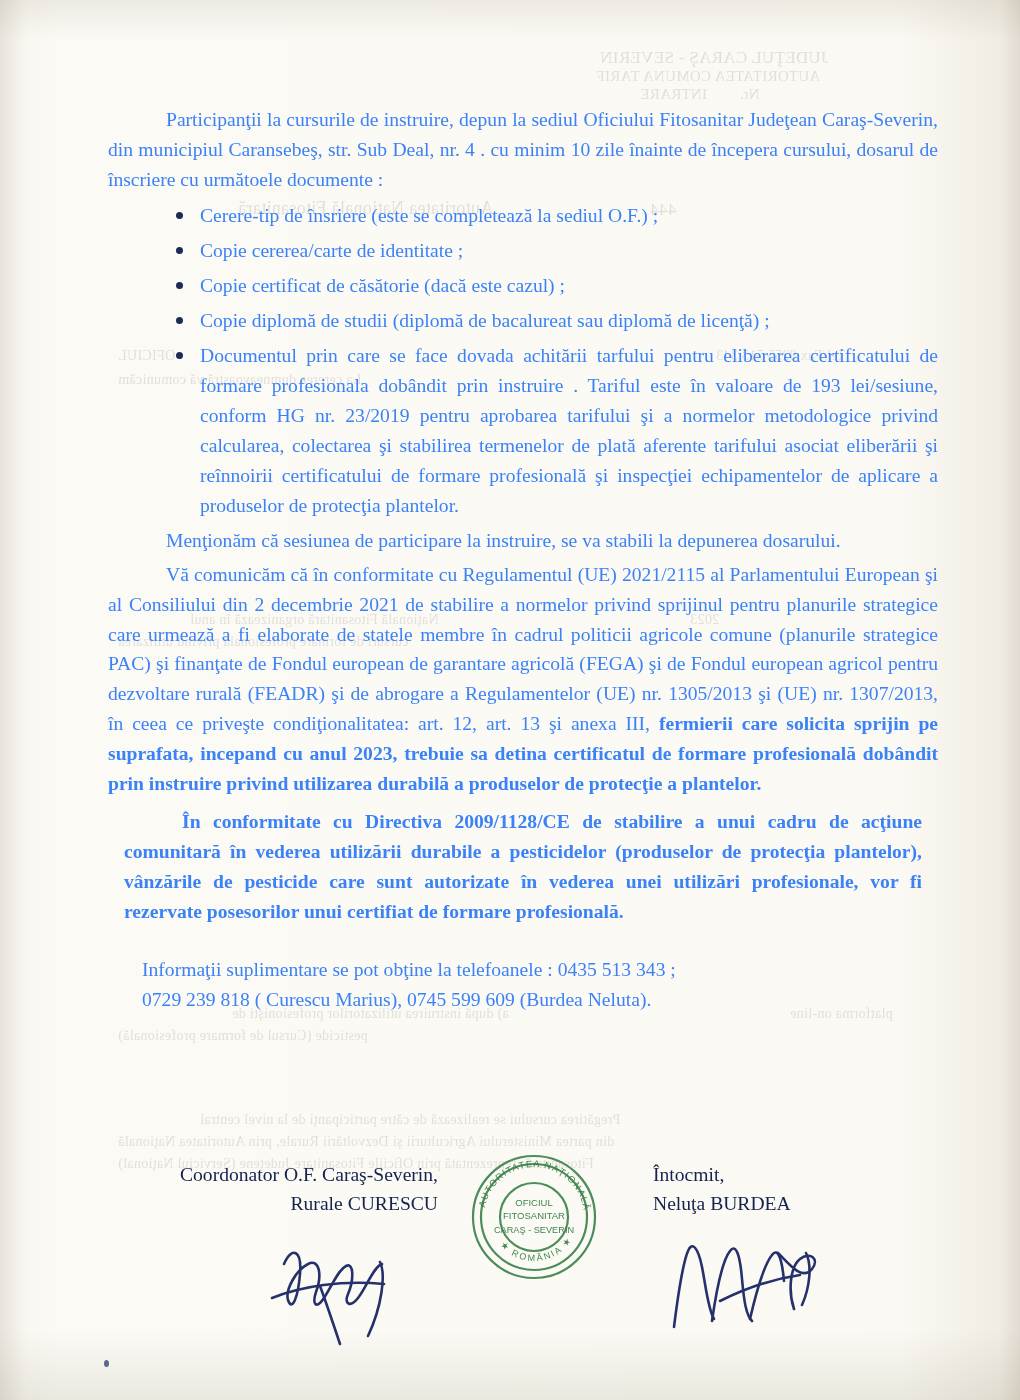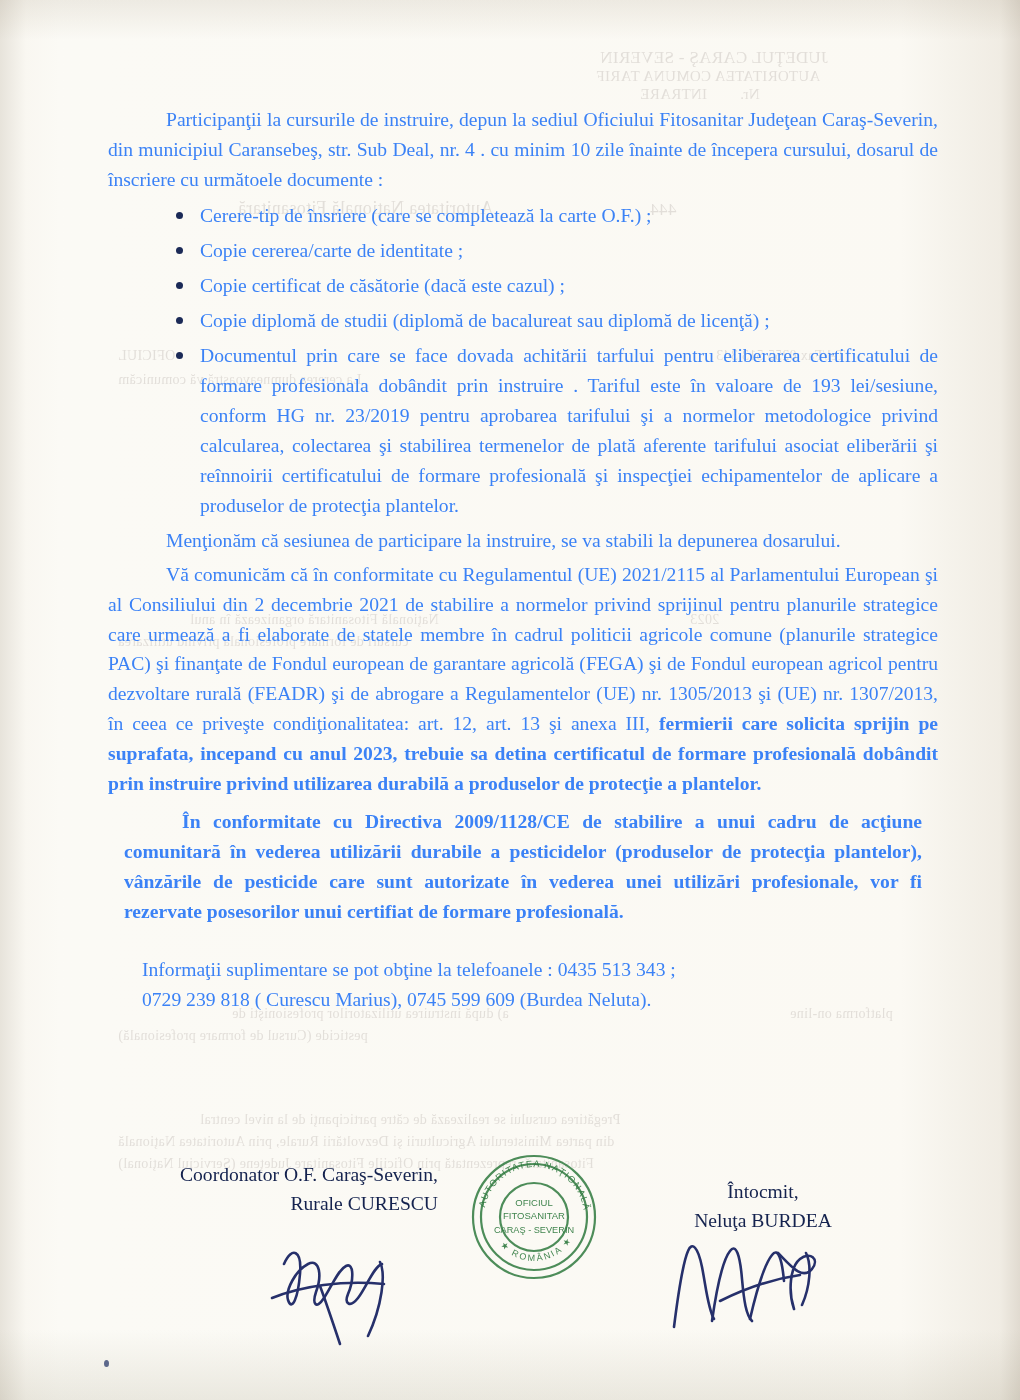--- a/index.html
+++ b/index.html
@@ -113,22 +113,21 @@
   }
   #sig-left {
     position: absolute;
     left: 72px;
     top: 0;
     text-align: right;
   }
   #sig-right {
     position: absolute;
     left: 545px;
-    top: 17px;
-    text-align: center;
+    top: 0;
     width: 220px;
   }
 
   
   #stamp {
     position: absolute;
     left: 470px;
     top: 1153px;
     width: 128px;
     height: 128px;
@@ -178,21 +177,21 @@
       <div class="bleed" style="left: 200px; top: 1112px; font-size: 14px;">Pregătirea cursului se realizează de către participanţi de la nivel central</div>
       <div class="bleed" style="left: 118px; top: 1134px; font-size: 14px;">din partea Ministerului Agriculturii şi Dezvoltării Rurale, prin Autoritatea Naţională</div>
       <div class="bleed" style="left: 118px; top: 1156px; font-size: 14px;">Fitosanitară, reprezentată prin Oficiile Fitosanitare Judeţene (Serviciul Naţional)</div>
     </div>
 
   <div id="doc">
 
     <p class="para">Participanţii la cursurile de instruire, depun  la sediul Oficiului Fitosanitar Judeţean Caraş-Severin,   din municipiul Caransebeş, str. Sub Deal, nr. 4 . cu minim 10 zile înainte de începera cursului, dosarul de înscriere cu următoele documente :</p>
 
     <ul class="doclist">
-      <li>Cerere-tip de însriere (care se completează la carte O.F.) ;</li>
+      <li>Cerere-tip de însriere (este se completează la sediul O.F.) ;</li>
       <li>Copie cererea/carte de identitate ;</li>
       <li>Copie certificat de căsătorie (dacă este cazul) ;</li>
       <li>Copie diplomă de studii (diplomă de bacalureat sau diplomă de licenţă) ;</li>
       <li>Documentul prin care se face dovada achitării tarfului pentru eliberarea certificatului de formare profesionala dobândit prin instruire . Tariful este în valoare de 193 lei/sesiune, conform HG nr. 23/2019 pentru aprobarea tarifului şi a normelor metodologice privind calcularea, colectarea şi stabilirea termenelor de plată aferente tarifului asociat eliberării şi reînnoirii certificatului de formare profesională şi inspecţiei echipamentelor de aplicare a produselor de protecţia plantelor.</li>
     </ul>
 
     <p class="para">Menţionăm că sesiunea de participare la instruire, se va stabili la depunerea dosarului.</p>
 
     <p class="para" style="margin-top:4px;"><span>Vă comunicăm că în conformitate cu Regulamentul (UE) 2021/2115 al Parlamentului European şi al Consiliului din 2 decembrie 2021 de stabilire a normelor privind  sprijinul pentru planurile strategice care urmează a fi elaborate de statele membre în cadrul politicii agricole comune (planurile strategice PAC) şi finanţate de Fondul european de garantare agricolă (FEGA) şi de Fondul european agricol pentru dezvoltare rurală (FEADR) şi de abrogare a Regulamentelor (UE) nr. 1305/2013 şi (UE) nr. 1307/2013, în ceea ce priveşte condiţionalitatea: art. 12, art. 13 şi anexa III,</span> <span class="bold">fermierii care solicita sprijin pe suprafata, incepand cu anul 2023, trebuie sa detina certificatul de formare profesională dobândit prin instruire privind utilizarea durabilă a produselor de protecţie a plantelor.</span></p>
 

